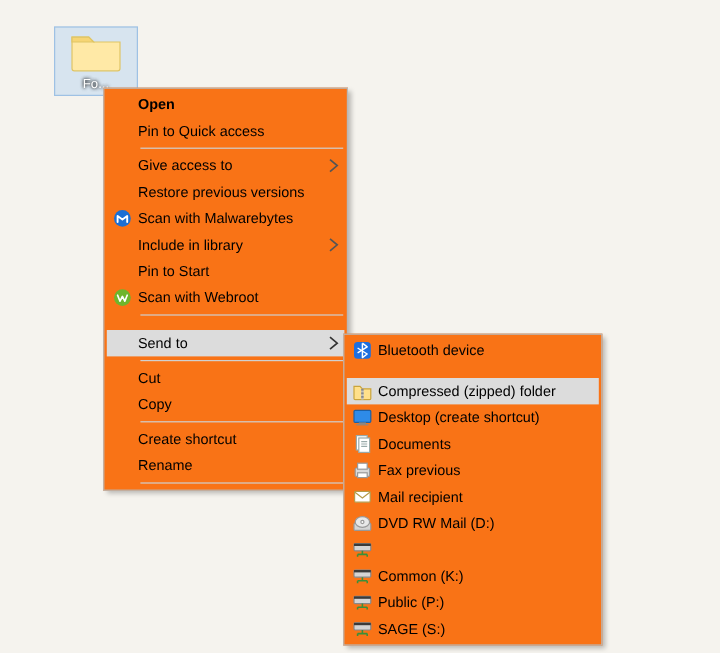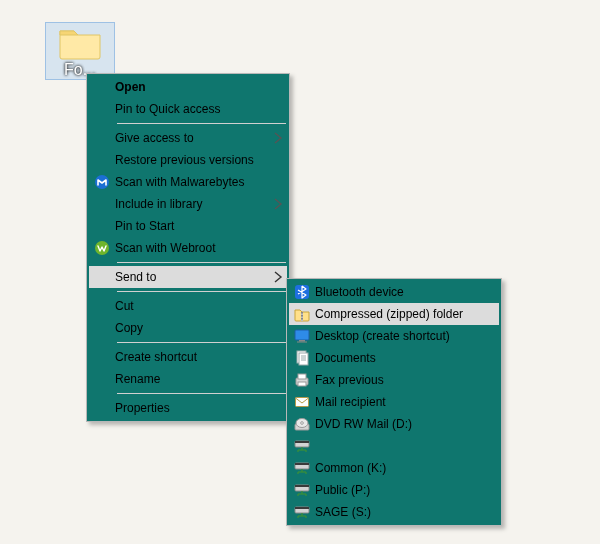--- a/index.html
+++ b/index.html
@@ -27,28 +27,28 @@
     border: 1px solid rgba(120, 170, 220, 0.6);
   }
   .desktop-folder .icon-wrap {
     display:flex;
     justify-content:center;
   }
   .desktop-folder .label {
     margin-top: 2px;
     color: #fff;
     text-shadow: 0 0 3px rgba(0,0,0,0.8), 0 0 3px rgba(0,0,0,0.8);
-    font-size: 16px;
+    font-size: 11px;
     line-height: 14px;
   }
 
   
   .context-menu {
     position: absolute;
-    background: #0f766e;
+    background: #f97316;
     border: 1px solid #b8b8b8;
     box-shadow: 3px 3px 4px rgba(0,0,0,0.25);
     padding: 2px;
   }
   .context-menu.primary {
     left: 86px;
     top: 73px;
     width: 198px;
   }
   .context-menu.secondary {
@@ -76,20 +76,21 @@
   }
   .menu-item .arrow {
     width: 18px;
     flex: 0 0 18px;
     display: flex;
     justify-content: center;
     align-items: center;
   }
   .menu-item.highlight {
     background: #dcdcdc;
+    margin-top: 12px;
   }
   .menu-item.bold .txt {
     font-weight: 600;
   }
 
   .sep {
     height: 1px;
     background: #d0d0d0;
     margin: 3px 1px 3px 28px;
   }
@@ -217,25 +218,20 @@
 
 
   <div class="menu-item">
     <span class="icon-slot"></span>
     <span class="txt">Rename</span>
     <span class="arrow"></span>
   </div>
 
   <div class="sep"></div>
 
-  <div class="menu-item">
-    <span class="icon-slot"></span>
-    <span class="txt">Properties</span>
-    <span class="arrow"></span>
-  </div>
 
 </div>
 
 <div class="context-menu secondary">
 
   <div class="menu-item">
     <span class="icon-slot">
       <svg class="mi-svg" viewBox="0 0 16 16">
         <rect x="1" y="1" width="14" height="14" rx="3" fill="#1e6fe0"></rect>
         <path d="M8 2 v12 l4-3 -8-5 M8 2 l4 3 -8 5" fill="none" stroke="#fff" stroke-width="1.2" stroke-linejoin="round"></path>

